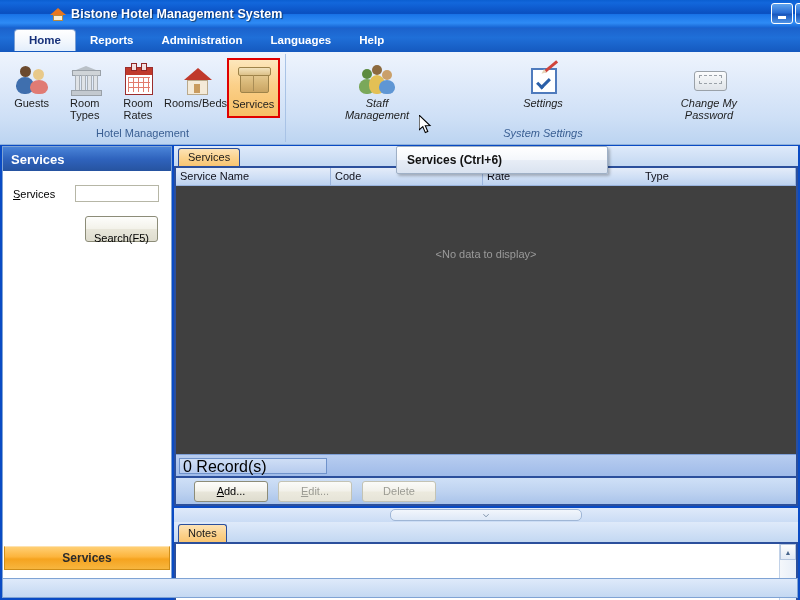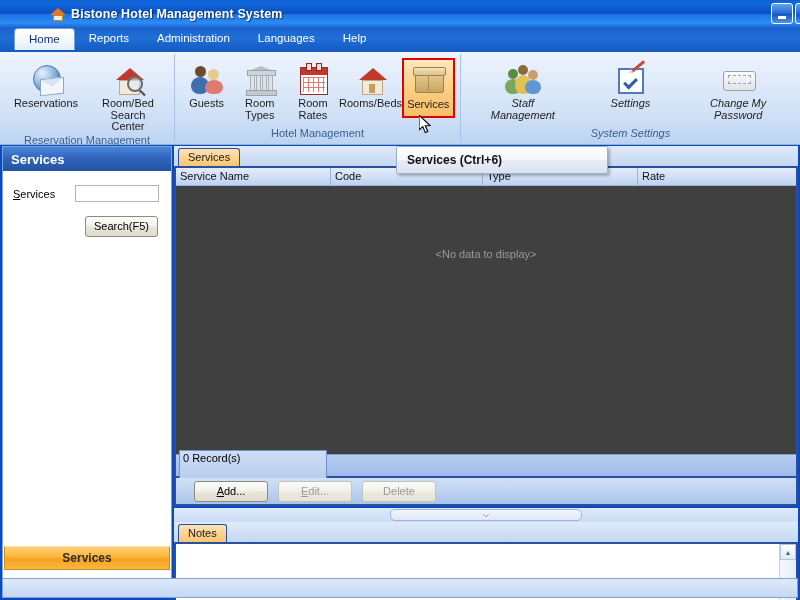--- a/index.html
+++ b/index.html
@@ -39,21 +39,21 @@
     background:linear-gradient(to bottom,#f7a86b 0%,#e8642a 45%,#cf3c12 55%,#f08a52 100%);
   }
   .wbtn .g{position:absolute;left:0;top:0;right:0;bottom:0;color:#fff;font-size:11px;
     display:flex;align-items:center;justify-content:center;font-weight:bold;line-height:1;}
   .minbar{width:8px;height:3px;background:#fff;position:absolute;left:6px;bottom:4px;}
   .maxbox{width:10px;height:9px;border:2px solid #fff;position:absolute;left:5px;top:4px;box-sizing:border-box;}
   
   .menubar{
     position:absolute;left:0;top:28px;width:800px;height:24px;
     background:linear-gradient(to bottom,#1c62cc,#1f6fd8 40%,#1559bf 100%);
-    display:flex;align-items:flex-start;
+    display:flex;align-items:center;font-weight:bold;
   }
   .mtab{
     height:21px;line-height:21px;padding:0 14px;color:#ffffff;font-size:11.5px;
     position:relative;box-sizing:border-box;
   }
   .mtab.active{
     background:linear-gradient(to bottom,#ffffff 0%,#f2f7fd 55%,#e3eefb 100%);
     color:#17317a;
     border:1px solid #7a9fd4;border-bottom:none;
     border-radius:4px 4px 0 0;
@@ -184,21 +184,21 @@
   .sb-label u{text-decoration:underline;}
   .sb-input{
     width:84px;height:17px;border:1px solid #b6b6a6;background:#fff;box-sizing:border-box;
     font-family:"Liberation Sans",sans-serif;font-size:11px;padding:0 2px;outline:none;
   }
   .sb-searchwrap{display:flex;justify-content:flex-end;margin-top:14px;padding-right:3px;}
   .btn{
     font-family:"Liberation Sans",sans-serif;font-size:11px;
     background:linear-gradient(to bottom,#fdfdfb 0%,#f3f2ea 48%,#e8e6da 52%,#dedcce 100%);
     border:1px solid #8c8c78;border-radius:3px;color:#000;
-    padding:0 8px;height:21px;line-height:19px;box-sizing:border-box;cursor:default;
+    padding:12px 8px;height:21px;line-height:19px;box-sizing:border-box;cursor:default;
   }
   .btn.disabled{color:#9b9b93;border-color:#c3c3b4;
     background:linear-gradient(to bottom,#fbfbf8 0%,#f2f1ea 48%,#eceade 52%,#e6e4d8 100%);}
   .btn u{text-decoration:underline;}
   .sb-navbtn{
     position:absolute;left:1px;bottom:25px;width:166px;height:24px;
     background:linear-gradient(to bottom,#ffcf74 0%,#fcb43c 45%,#f5a31f 55%,#f7b63f 100%);
     border:1px solid #d08e18;border-top:1px solid #fde2b0;box-sizing:border-box;
     display:flex;align-items:center;justify-content:center;
     font-weight:bold;font-size:12px;color:#2b2b2b;
@@ -231,21 +231,21 @@
   .gridbody{position:relative;height:calc(100% - 17px - 22px);background:#404040;}
   .nodata{
     position:absolute;left:0;right:0;top:62px;text-align:center;color:#9a9a9a;font-size:11px;
   }
   .gridstatus{
     position:absolute;left:0;right:0;bottom:0;height:22px;
     background:linear-gradient(to bottom,#b8cdf0,#9fbbe9);
     border-top:1px solid #7e9fd6;display:flex;align-items:center;padding-left:3px;box-sizing:border-box;
   }
   .reccount{
-    width:148px;height:32px;line-height:15px;font-size:11px;color:#000;
+    width:148px;height:16px;line-height:15px;font-size:16px;color:#000;
     background:linear-gradient(to bottom,#cfdef5,#b6cbee);border:1px solid #6f92cb;
     box-sizing:border-box;padding-left:3px;
   }
   .cmdbar{
     position:absolute;left:0;top:332px;width:624px;height:28px;
     background:linear-gradient(to bottom,#cfe0f7 0%,#bdd2f0 55%,#a9c3ea 100%);
     border-left:2px solid #2b4f9c;border-right:2px solid #2b4f9c;border-bottom:2px solid #2b4f9c;
     box-sizing:border-box;display:flex;align-items:center;gap:10px;padding-left:18px;
   }
   .cmdbar .btn{width:74px;padding:0;text-align:center;}
@@ -323,41 +323,20 @@
   <div class="menubar">
     <div class="mtab active">Home</div>
     <div class="mtab">Reports</div>
     <div class="mtab">Administration</div>
     <div class="mtab">Languages</div>
     <div class="mtab">Help</div>
   </div>
 
   <div class="ribbon">
 
-    <div class="rgroup" style="width:174px;">
-      <div class="ritems" style="justify-content:space-around;">
-        <div class="ritem wide">
-          <div class="ricon">
-            <div class="ic-globe"></div>
-              <div class="ic-env"></div>
-          </div>
-          <div class="rlabel">Reservations</div>
-        </div>
-        <div class="ritem wide">
-          <div class="ricon">
-            <div class="ic-house"></div>
-              <div class="ic-house-b"></div>
-              <div class="ic-mag"></div>
-          </div>
-          <div class="rlabel">Room/Bed</div>
-          <div class="rlabel">Search Center</div>
-        </div>
-      </div>
-      <div class="gtitle">Reservation Management</div>
-    </div>
 
     <div class="rgroup" style="width:285px;">
       <div class="ritems" style="justify-content:flex-end;">
         <div class="ritem">
           <div class="ricon">
             <div class="ic-head" style="left:5px;top:4px;width:11px;height:11px;background:#6b4a2f;"></div>
             <div class="ic-p1" style="left:1px;top:15px;width:18px;height:17px;background:#3f6fae;"></div>
             <div class="ic-head" style="left:18px;top:7px;width:11px;height:11px;background:#e8c98a;"></div>
             <div class="ic-p2" style="left:15px;top:18px;width:18px;height:14px;background:#e07b74;"></div>
           </div>
@@ -460,22 +439,22 @@
   <div class="main">
 
     <div class="tabstrip">
       <div class="tab">Services</div>
     </div>
 
     <div class="gridbox">
       <div class="gridhead">
         <div class="gh" style="width:155px;">Service Name</div>
         <div class="gh" style="width:152px;">Code</div>
+        <div class="gh" style="flex:1;border-right:none;">Rate</div>
         <div class="gh" style="width:155px;">Type</div>
-        <div class="gh" style="flex:1;border-right:none;">Rate</div>
       </div>
       <div class="gridbody">
         <div class="nodata">&lt;No data to display&gt;</div>
       </div>
       <div class="gridstatus">
         <div class="reccount">0 Record(s)</div>
       </div>
     </div>
 
     <div class="cmdbar">

